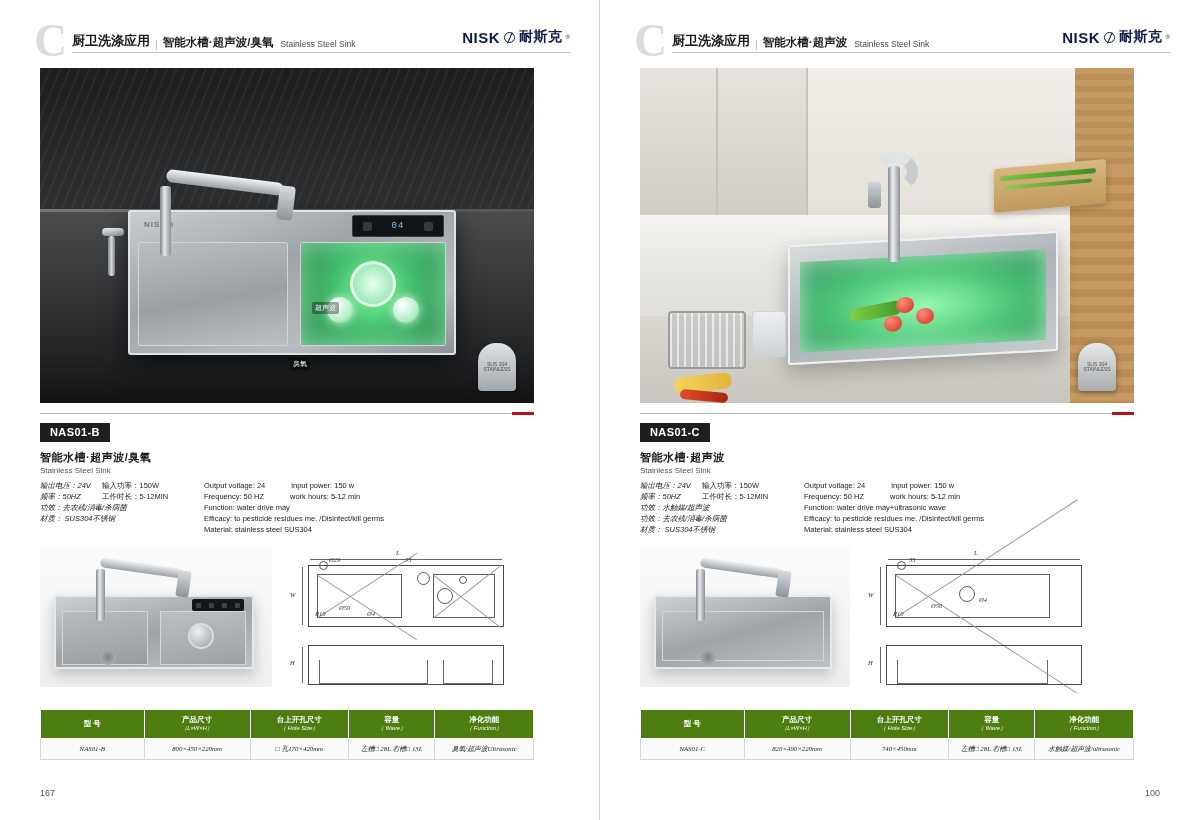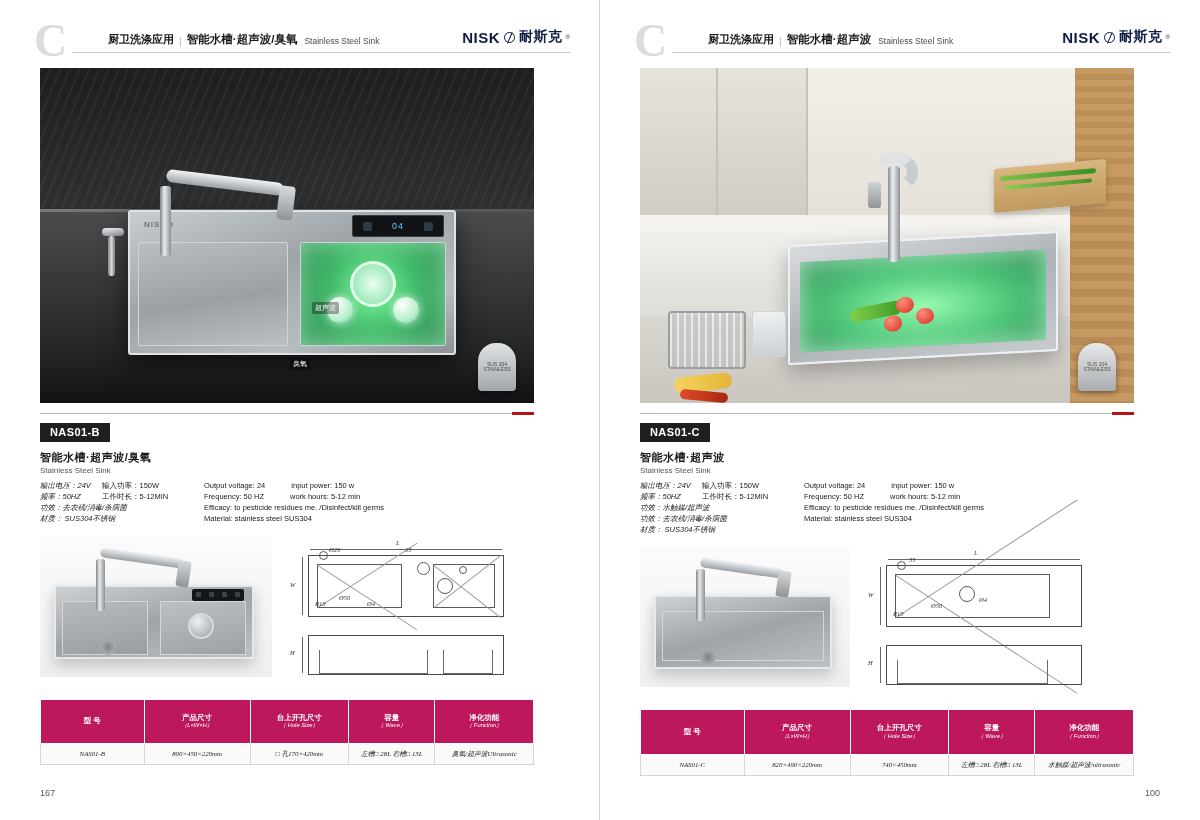--- a/index.html
+++ b/index.html
@@ -22,21 +22,21 @@
   .hdr-c {
     position:absolute; left:-6px; top:-4px;
     font-family:"Liberation Serif", serif;
     font-size:46px; font-weight:bold; color:#dcdcdc; line-height:1;
     letter-spacing:-2px;
   }
   .hdr-text {
     position:absolute; left:32px; top:10px;
     display:flex; align-items:flex-end; gap:4px; white-space:nowrap;
   }
-  .hdr-cn1 { font-size:11px; color:#1a1a1a; font-weight:bold;margin-left:36px; }
+  .hdr-cn1 { font-size:13px; color:#1a1a1a; font-weight:bold; }
   .hdr-bar { color:#b9b9b9; font-size:11px; margin:0 1px; }
   .hdr-cn2 { font-size:11.5px; color:#1a1a1a; font-weight:bold; }
   .hdr-en  { font-size:8.5px; color:#4a4a4a; margin-left:3px; padding-bottom:1px; }
   .hdr-rule {
     position:absolute; left:32px; right:0; top:30px; height:1px; background:#c9c9c9;
   }
   .logo {
     position:absolute; right:0; top:6px; display:flex; align-items:center; gap:3px;
   }
   .logo-n {
@@ -111,21 +111,21 @@
   .sinkL .basinB .b2 { right:26px; }
   .sinkL .panel {
     position:absolute; right:10px; top:3px; width:92px; height:22px;
     background:#111316; border-radius:2px; border:1px solid #3a3d42;
     display:flex; align-items:center; justify-content:space-around;
   }
   .sinkL .panel i {
     display:block; width:9px; height:9px; border-radius:2px; background:#2f3a44;
   }
   .sinkL .panel .disp {
-    font-family:Liberation Sans, sans-serif; font-size:9px; color:#5ad0ff;
+    font-family:Liberation Mono, monospace; font-size:9px; color:#5ad0ff;
     letter-spacing:1px;
   }
   .sinkL .brand {
     position:absolute; left:14px; top:8px; font-size:8px; font-weight:bold;
     color:#6f7478; letter-spacing:1px;
   }
   .faucetL {
     position:absolute; left:120px; top:108px; width:130px; height:80px;
   }
   .faucetL .col {
@@ -365,22 +365,22 @@
   .d-bottom .dip2 {
     position:absolute; right:10px; top:14px; width:26%; bottom:0; border:1px solid #6a6a6a;
     border-top:none;
   }
   .arrow-h { position:absolute; height:1px; background:#666; }
   .arrow-v { position:absolute; width:1px; background:#666; }
 
   
   .tbl { width:494px; margin-top:10px; border-collapse:collapse; table-layout:fixed; }
   .tbl th {
-    background:#be185d; color:#fff; border:1px solid #fff;
-    font-size:7.5px; font-weight:bold; padding:13px 2px; line-height:1.3;
+    background:#4d7c0f; color:#fff; border:1px solid #fff;
+    font-size:7.5px; font-weight:bold; padding:5px 2px; line-height:1.3;
   }
   .tbl th .sub { display:block; font-size:5.8px; font-weight:normal; font-style:italic; }
   .tbl td {
     border:1px solid #d6d6d6; background:#fafafa; color:#222;
     font-size:6.8px; text-align:center; padding:5px 2px;
     font-family:"Liberation Serif", serif; font-style:italic;
   }
   .tbl col.c1 { width:21%; }
   .tbl col.c2 { width:21.5%; }
   .tbl col.c3 { width:20%; }
@@ -475,20 +475,21 @@
       </div>
       <div class="spec-en">
         <div class="spec-row-en">
             <span>Output voltage: 24</span>
             <span>input power: 150 w</span>
           </div>
         <div class="spec-row-en">
             <span>Frequency: 50 HZ</span>
             <span>work hours: 5-12 min</span>
           </div>
+        <div class="spec-row-en single"><span>Function: water drive may</span></div>
         <div class="spec-row-en single"><span>Efficacy: to pesticide residues me. /Disinfect/kill germs</span></div>
         <div class="spec-row-en single"><span>Material: stainless steel SUS304</span></div>
       </div>
     </div>
 
     <div class="lower">
       <div class="prod-photo">
         <div class="pp-sink">
           <div class="ppanel">
               <i></i>
@@ -650,20 +651,21 @@
       </div>
       <div class="spec-en">
         <div class="spec-row-en">
             <span>Output voltage: 24</span>
             <span>input power: 150 w</span>
           </div>
         <div class="spec-row-en">
             <span>Frequency: 50 HZ</span>
             <span>work hours: 5-12 min</span>
           </div>
+        <div class="spec-row-en single"><span>Function: water drive may+ultrasonic wave</span></div>
         <div class="spec-row-en single"><span>Efficacy: to pesticide residues me. /Disinfect/kill germs</span></div>
         <div class="spec-row-en single"><span>Material: stainless steel SUS304</span></div>
       </div>
     </div>
 
     <div class="lower">
       <div class="prod-photo single">
         <div class="pp-sink one">
           <div class="bOne"></div>
           <div class="pp-drain"></div>

